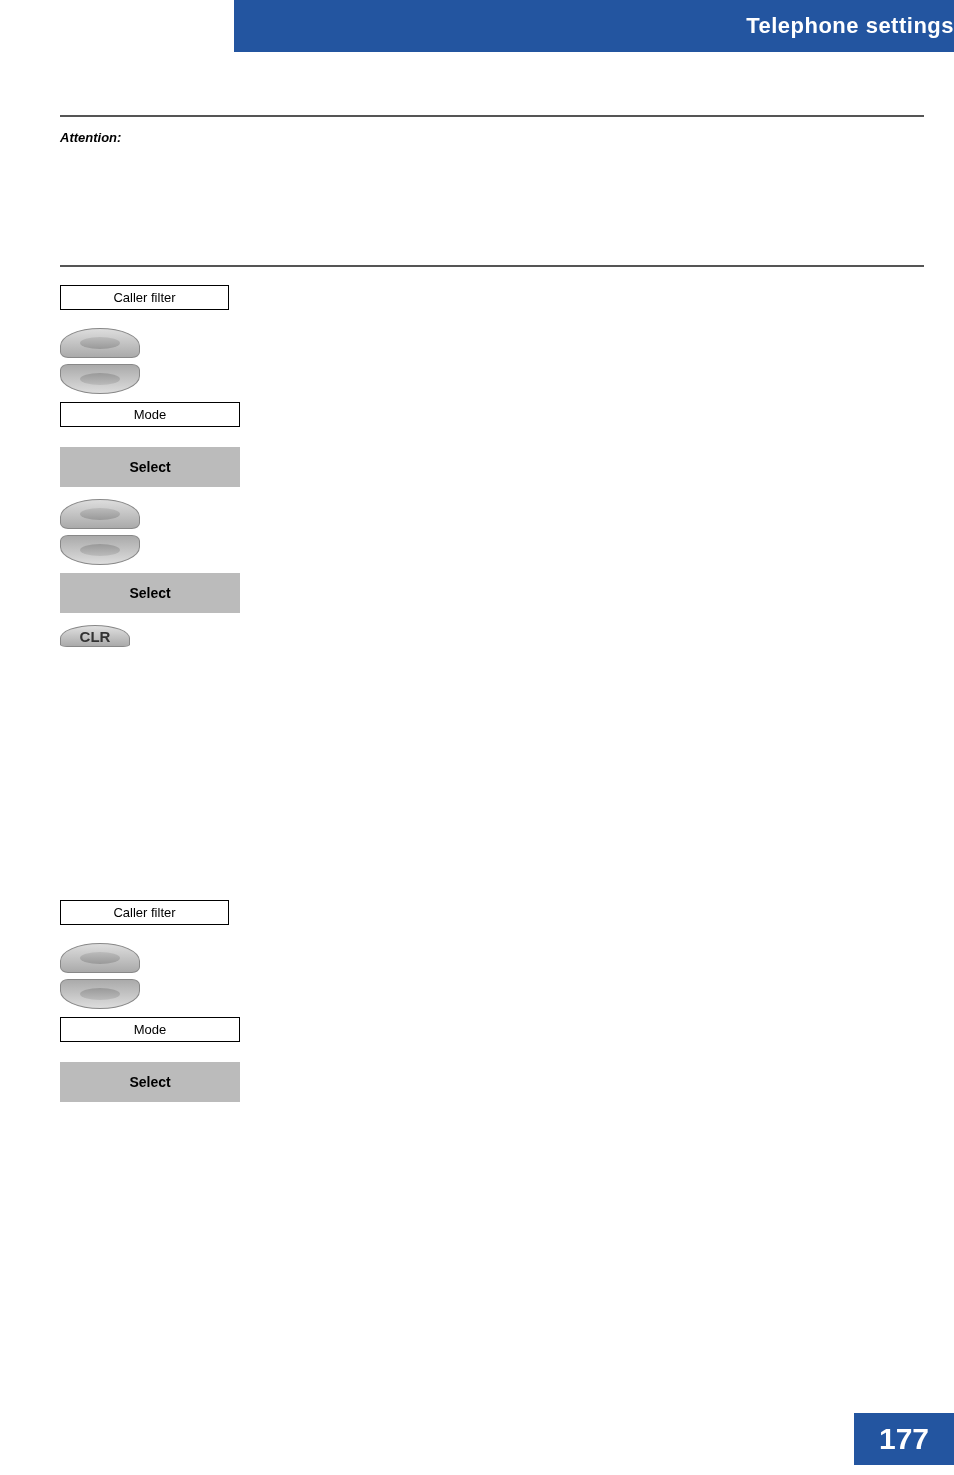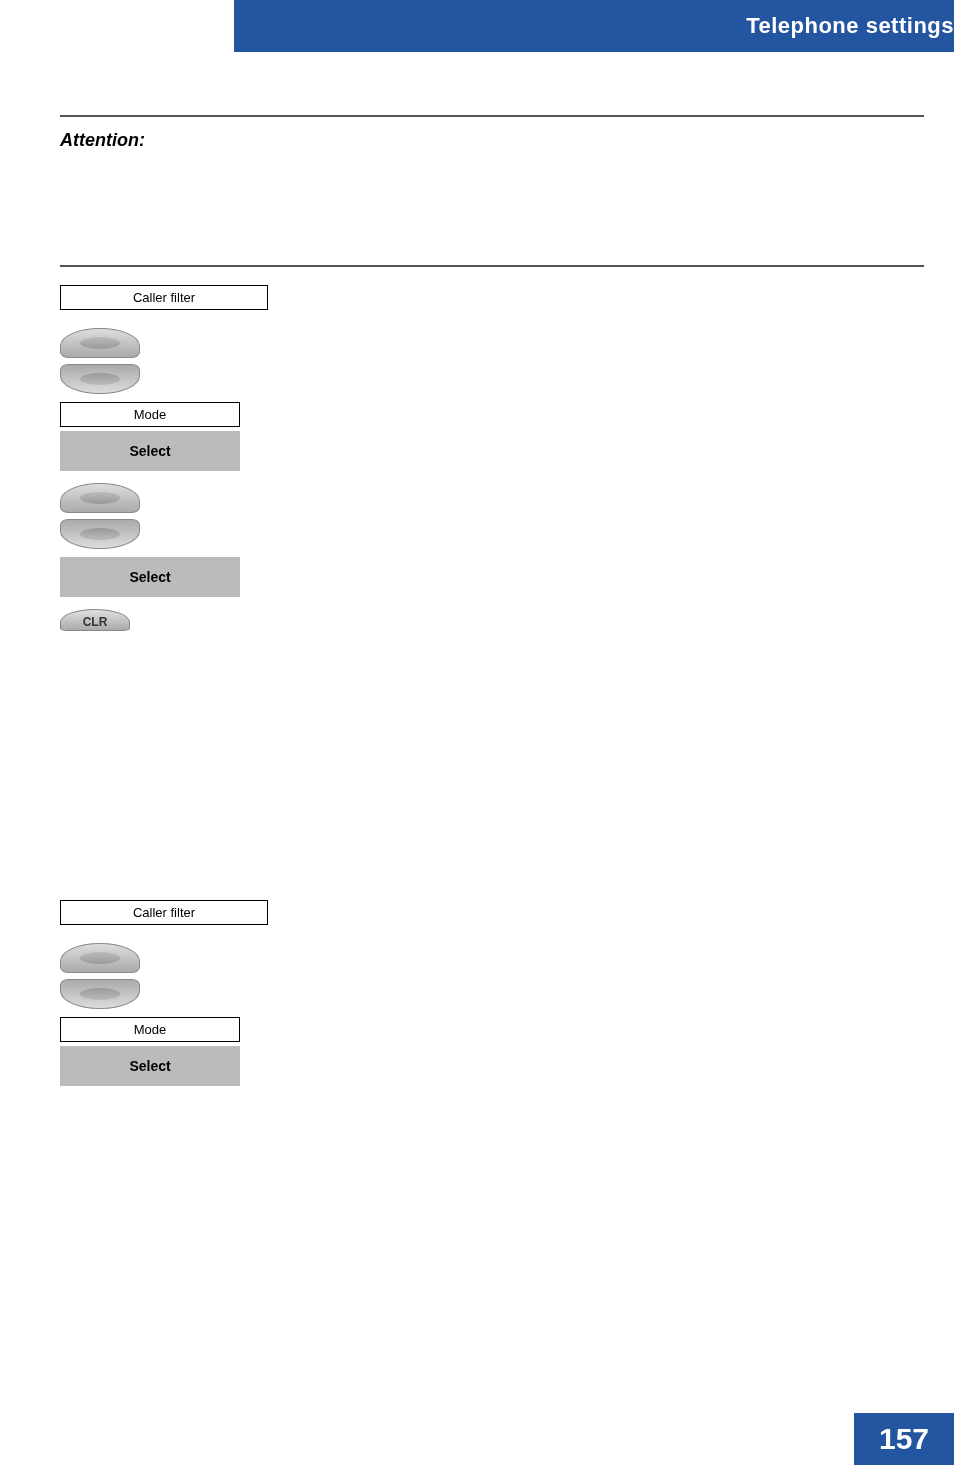--- a/index.html
+++ b/index.html
@@ -44,21 +44,21 @@
 
     
     .attention-section {
       position: absolute;
       top: 120px;
       left: 60px;
       right: 30px;
     }
 
     .attention-label {
-      font-size: 18px;
+      font-size: 13px;
       font-style: italic;
       font-weight: bold;
       color: #000;
       margin-top: 10px;
       margin-bottom: 15px;
     }
 
     
     .divider-bottom {
       position: absolute;
@@ -77,21 +77,21 @@
       width: 260px;
     }
 
     
     .caller-filter-btn {
       border: 1px solid #000;
       background: #fff;
       padding: 4px 10px;
       font-size: 13px;
       color: #000;
-      width: 208px;
+      width: 169px;
       text-align: center;
       margin-bottom: 18px;
     }
 
     
     .arc-top {
       width: 80px;
       height: 30px;
       border-radius: 50% 50% 10% 10% / 60% 60% 20% 20%;
       background: linear-gradient(to bottom, #ddd 0%, #aaa 100%);
@@ -141,21 +141,21 @@
 
     
     .mode-btn {
       border: 1px solid #000;
       background: #fff;
       padding: 4px 25px;
       font-size: 13px;
       color: #000;
       width: 180px;
       text-align: center;
-      margin: 8px 0 4px 0;
+      margin: 8px 0 20px 0;
     }
 
     
     .select-btn {
       background: #bbb;
       border: none;
       padding: 12px 10px;
       font-size: 14px;
       font-weight: bold;
       color: #000;
@@ -179,21 +179,21 @@
       background: linear-gradient(to bottom, #e0e0e0 0%, #aaa 100%);
       border: 1px solid #888;
       position: relative;
     }
 
     .clr-label {
       position: absolute;
       bottom: 2px;
       left: 50%;
       transform: translateX(-50%);
-      font-size: 12px;
+      font-size: 15px;
       font-weight: bold;
       color: #333;
       line-height: 1;
       text-align: center;
       white-space: nowrap;
     }
 
     
     .second-section {
       position: absolute;
@@ -293,14 +293,14 @@
     </div>
   </div>
 
   <div class="mode-btn">Mode</div>
 
   <div class="select-btn">Select</div>
 
 </div>
 
 <div class="page-number-box">
-  <span class="page-number">157</span>
+  <span class="page-number">177</span>
 </div>
 
 </body></html>

